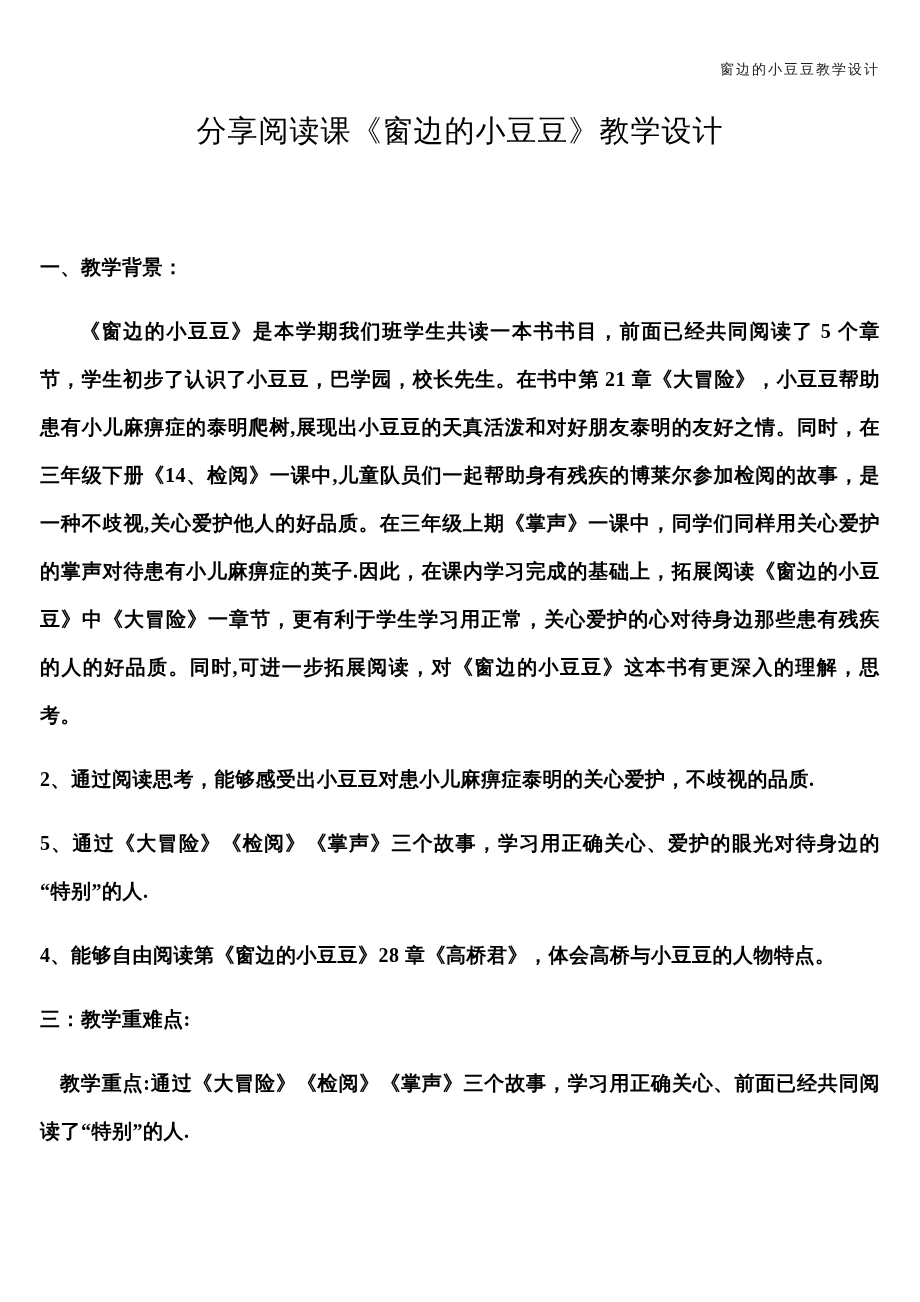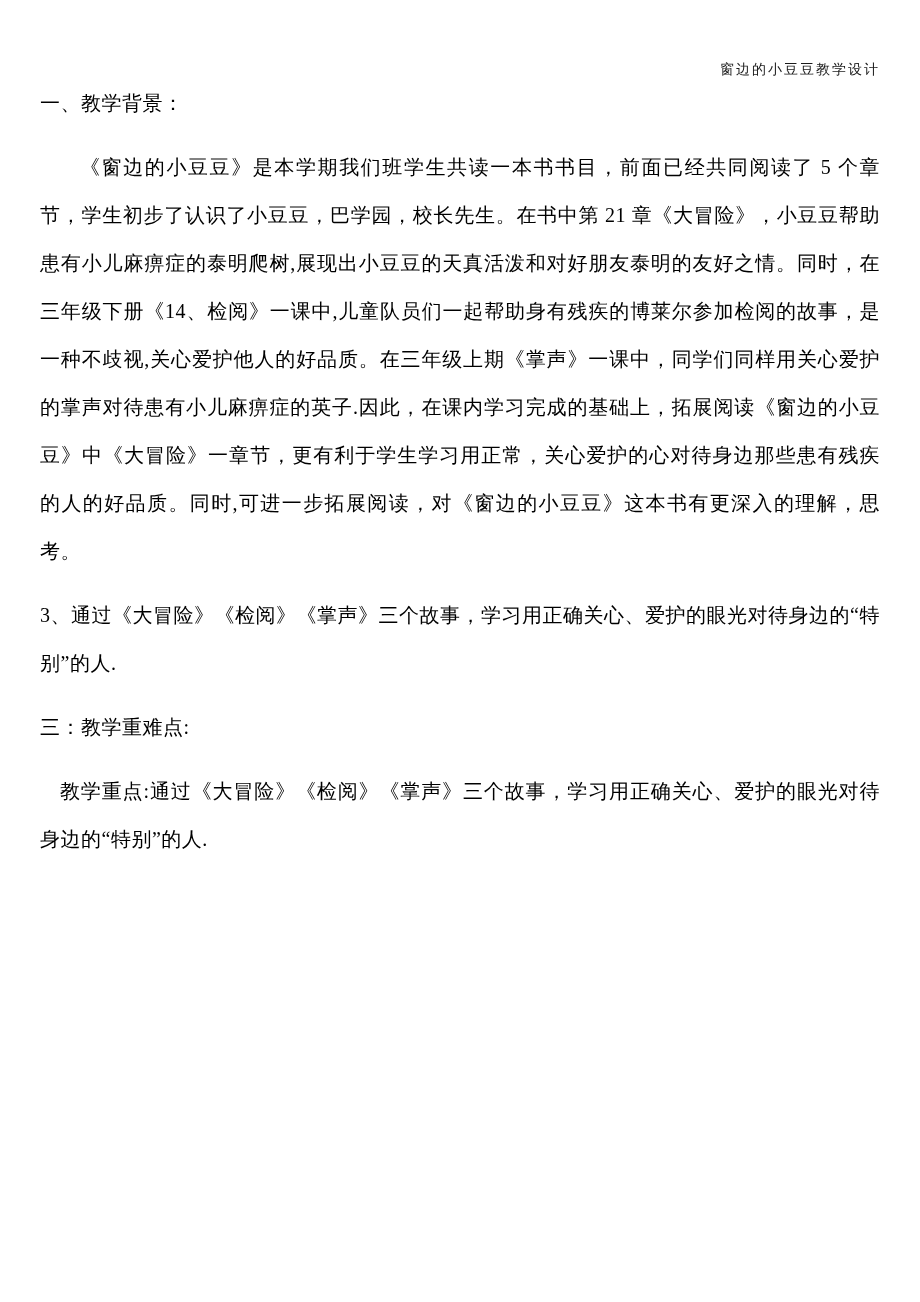--- a/index.html
+++ b/index.html
@@ -32,45 +32,49 @@
     line-height: 40px;
     font-weight: normal;
     letter-spacing: 1px;
     margin: 32px 0 92px 0;
   }
   .block {
     font-size: 20px;
     line-height: 48px;
     margin: 0 0 16px 0;
     letter-spacing: 0.5px;
+    font-weight: bold;
   }
   .heading {
     text-align: left;
   }
   .para {
     text-align: justify;
   }
   .indent-2 { text-indent: 2em; }
   .indent-1 { text-indent: 1em; }
 </style>
 </head>
 <body>
 
 <div class="page">
 
   <div class="doc-header">窗边的小豆豆教学设计</div>
 
+  <h1 class="doc-title">分享阅读课《窗边的小豆豆》教学设计</h1>
 
   <div class="block heading">一、教学背景：</div>
 
   <p class="block para indent-2">《窗边的小豆豆》是本学期我们班学生共读一本书书目，前面已经共同阅读了 5 个章节，学生初步了认识了小豆豆，巴学园，校长先生。在书中第 21 章《大冒险》，小豆豆帮助患有小儿麻痹症的泰明爬树,展现出小豆豆的天真活泼和对好朋友泰明的友好之情。同时，在三年级下册《14、检阅》一课中,儿童队员们一起帮助身有残疾的博莱尔参加检阅的故事，是一种不歧视,关心爱护他人的好品质。在三年级上期《掌声》一课中，同学们同样用关心爱护的掌声对待患有小儿麻痹症的英子.因此，在课内学习完成的基础上，拓展阅读《窗边的小豆豆》中《大冒险》一章节，更有利于学生学习用正常，关心爱护的心对待身边那些患有残疾的人的好品质。同时,可进一步拓展阅读，对《窗边的小豆豆》这本书有更深入的理解，思考。</p>
 
 
 
+  <p class="block para">2、通过阅读思考，能够感受出小豆豆对患小儿麻痹症泰明的关心爱护，不歧视的品质.</p>
 
-  <p class="block para">3、通过《大冒险》《检阅》《掌声》三个故事，学习用正确关心、爱护的眼光对待身边的“特别”的人.</p>
+  <p class="block para">5、通过《大冒险》《检阅》《掌声》三个故事，学习用正确关心、爱护的眼光对待身边的“特别”的人.</p>
 
+  <p class="block para">4、能够自由阅读第《窗边的小豆豆》28 章《高桥君》，体会高桥与小豆豆的人物特点。</p>
 
   <div class="block heading">三：教学重难点:</div>
 
-  <p class="block para indent-1">教学重点:通过《大冒险》《检阅》《掌声》三个故事，学习用正确关心、爱护的眼光对待身边的“特别”的人.</p>
+  <p class="block para indent-1">教学重点:通过《大冒险》《检阅》《掌声》三个故事，学习用正确关心、前面已经共同阅读了“特别”的人.</p>
 
 </div>
 
 </body></html>

